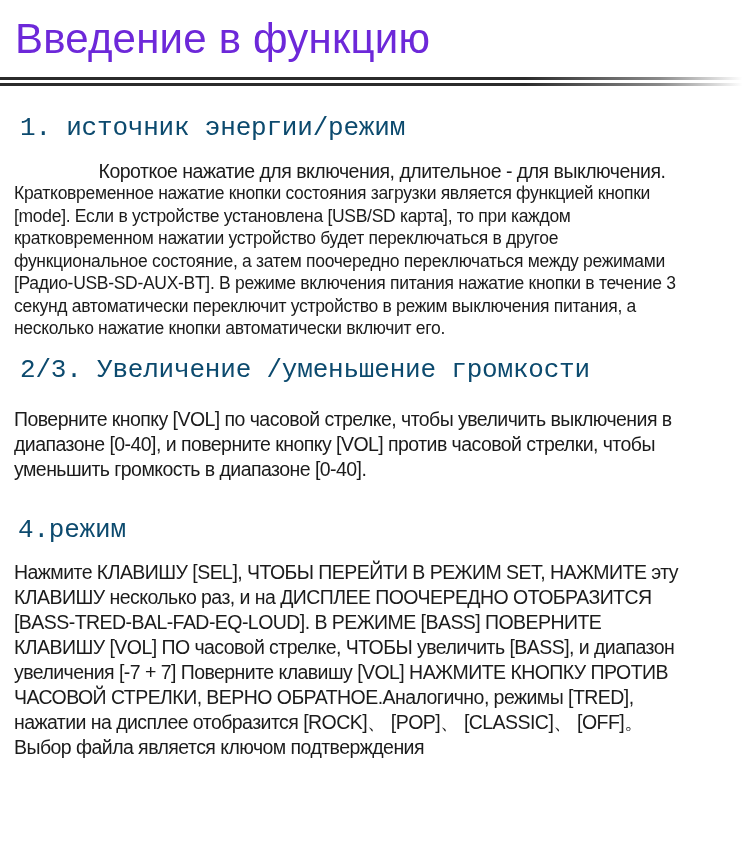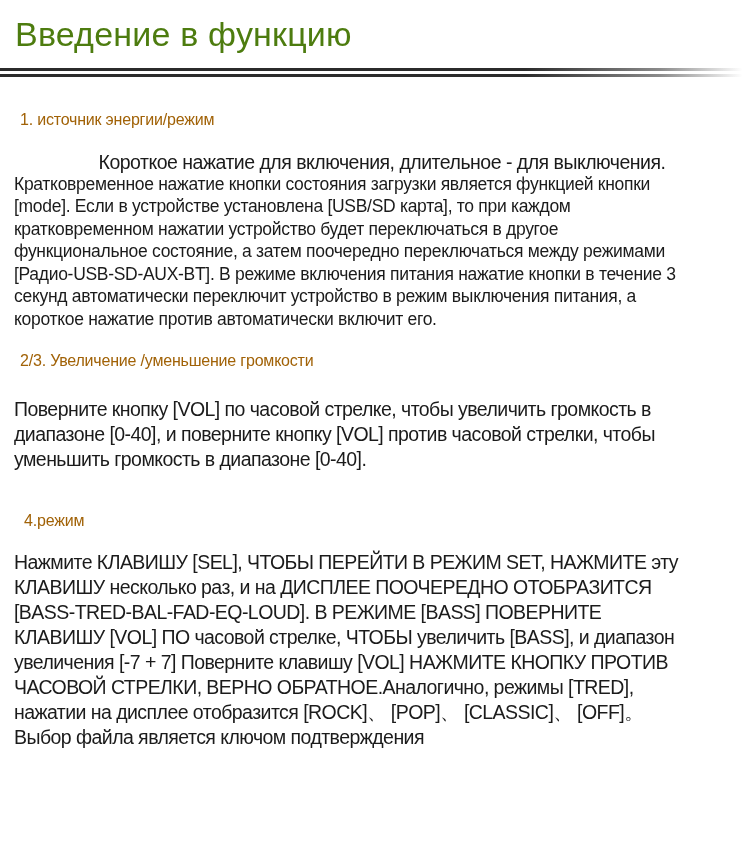--- a/index.html
+++ b/index.html
@@ -13,53 +13,54 @@
     color: #1a1a1a;
   }
   .page {
     position: relative;
     width: 750px;
     height: 846px;
     background: #ffffff;
   }
   .doc-title {
     margin: 14px 0 0 15px;
-    font-size: 34px;
+    font-size: 42px;
     font-weight: 400;
     letter-spacing: 0.2px;
     line-height: 1.2;
-    color: #4d7c0f;
+    color: #6d28d9;
     white-space: nowrap;
   }
   .title-rule {
     margin-top: 13px;
     width: 750px;
   }
   .title-rule .rule-line {
     height: 3px;
     width: 100%;
     background: linear-gradient(to right,
       #2b2b2b 0%, #2b2b2b 70%, rgba(43,43,43,0.55) 88%, rgba(43,43,43,0) 99%);
   }
   .title-rule .rule-gap {
     height: 3px;
     background: transparent;
   }
   .section-heading {
     margin: 0 0 0 20px;
-    font-size: 16px;
+    font-size: 26px;
     font-weight: 400;
     letter-spacing: -0.2px;
     line-height: 29px;
-    color: #a16207;
+    color: #0c4a6e;
     white-space: nowrap;
+    font-family: Liberation Mono, monospace;
   }
   .heading-1 { margin-top: 28px; }
   .heading-2 { margin-top: 16px; }
-  .heading-3 { margin-top: 34px; margin-left: 24px; }
+  .heading-3 { margin-top: 34px; margin-left: 18px; }
   .para {
     margin-left: 14px;
     color: #1b1b1b;
   }
   .para .line {
     white-space: nowrap;
   }
   .para-1 { margin-top: 17px; }
   .para-1 .intro-line {
     font-size: 19.5px;
@@ -98,27 +99,27 @@
   <h2 class="section-heading heading-1">1. источник энергии/режим</h2>
 
   <div class="para para-1">
     <div class="intro-line">Короткое нажатие для включения, длительное - для выключения.</div>
     <div class="line">Кратковременное нажатие кнопки состояния загрузки является функцией кнопки</div>
     <div class="line">[mode]. Если в устройстве установлена [USB/SD карта], то при каждом</div>
     <div class="line">кратковременном нажатии устройство будет переключаться в другое</div>
     <div class="line">функциональное состояние, а затем поочередно переключаться между режимами</div>
     <div class="line">[Радио-USB-SD-AUX-BT]. В режиме включения питания нажатие кнопки в течение 3</div>
     <div class="line">секунд автоматически переключит устройство в режим выключения питания, а</div>
-    <div class="line">короткое нажатие против автоматически включит его.</div>
+    <div class="line">несколько нажатие кнопки автоматически включит его.</div>
   </div>
 
   <h2 class="section-heading heading-2">2/3. Увеличение /уменьшение громкости</h2>
 
   <div class="para para-2">
-    <div class="line">Поверните кнопку [VOL] по часовой стрелке, чтобы увеличить громкость в</div>
+    <div class="line">Поверните кнопку [VOL] по часовой стрелке, чтобы увеличить выключения в</div>
     <div class="line">диапазоне [0-40], и поверните кнопку [VOL] против часовой стрелки, чтобы</div>
     <div class="line">уменьшить громкость в диапазоне [0-40].</div>
   </div>
 
   <h2 class="section-heading heading-3">4.режим</h2>
 
   <div class="para para-3">
     <div class="line">Нажмите КЛАВИШУ [SEL], ЧТОБЫ ПЕРЕЙТИ В РЕЖИМ SET, НАЖМИТЕ эту</div>
     <div class="line">КЛАВИШУ несколько раз, и на ДИСПЛЕЕ ПООЧЕРЕДНО ОТОБРАЗИТСЯ</div>
     <div class="line">[BASS-TRED-BAL-FAD-EQ-LOUD]. В РЕЖИМЕ [BASS] ПОВЕРНИТЕ</div>

